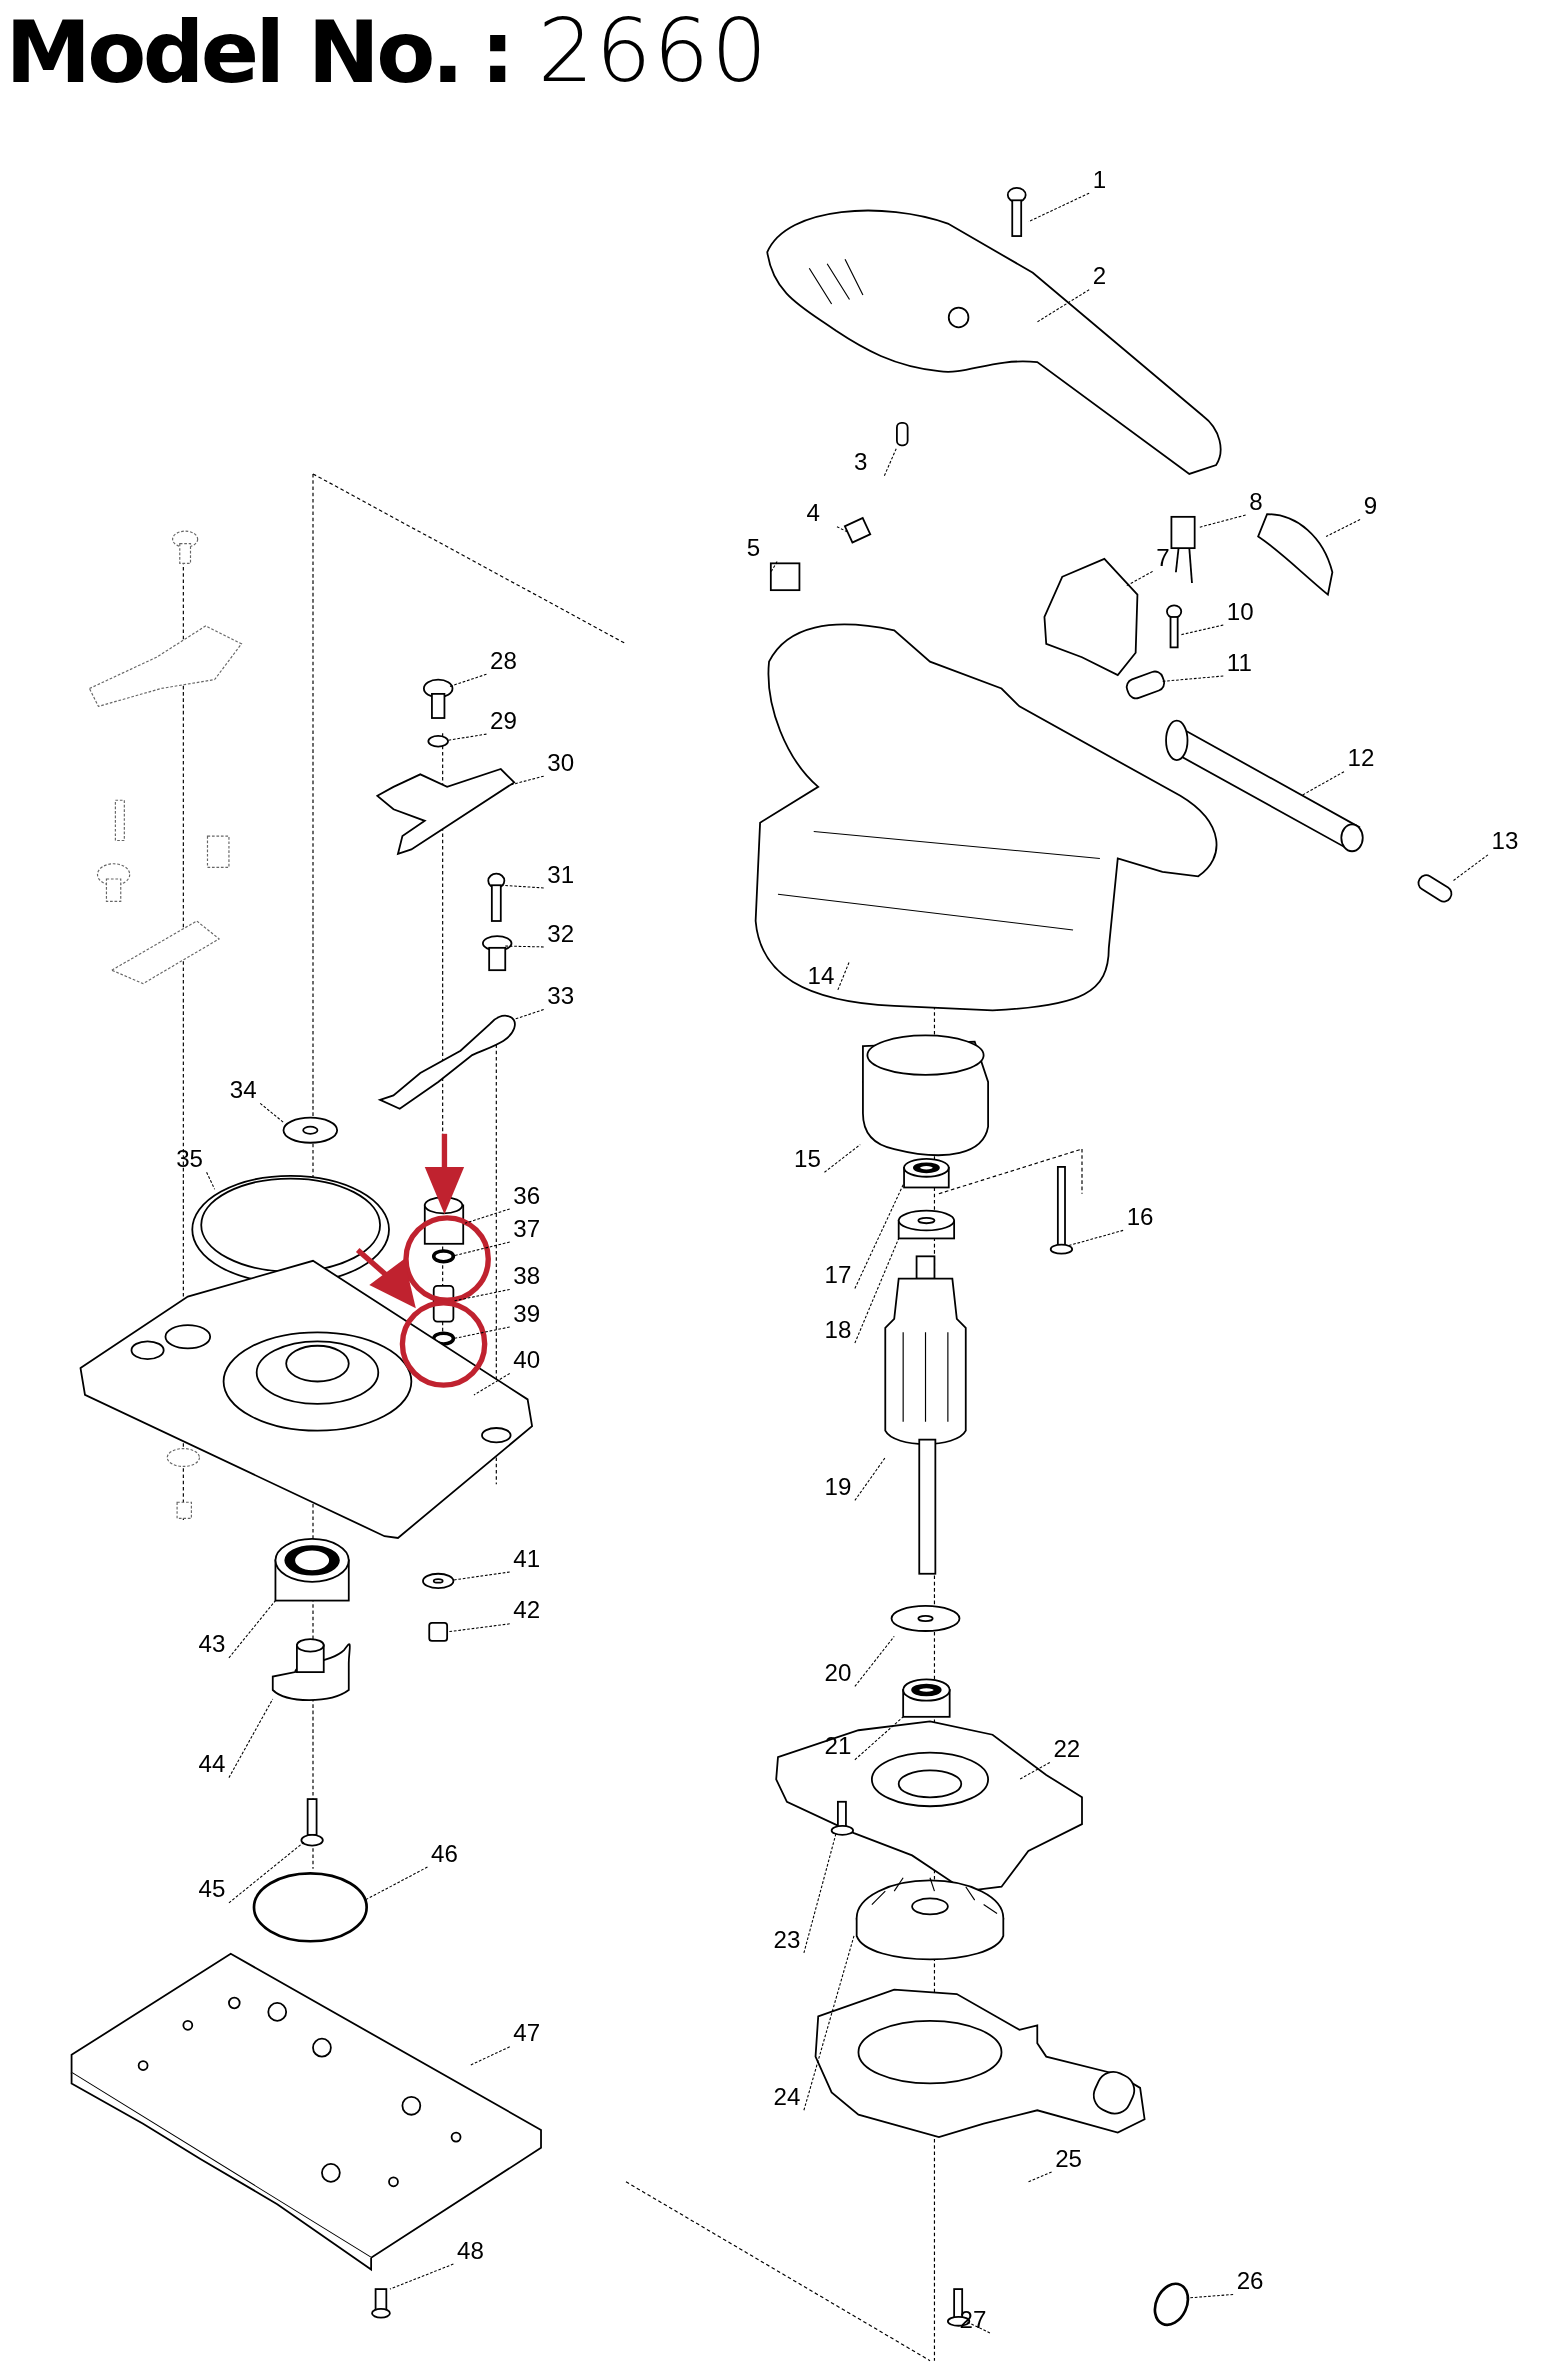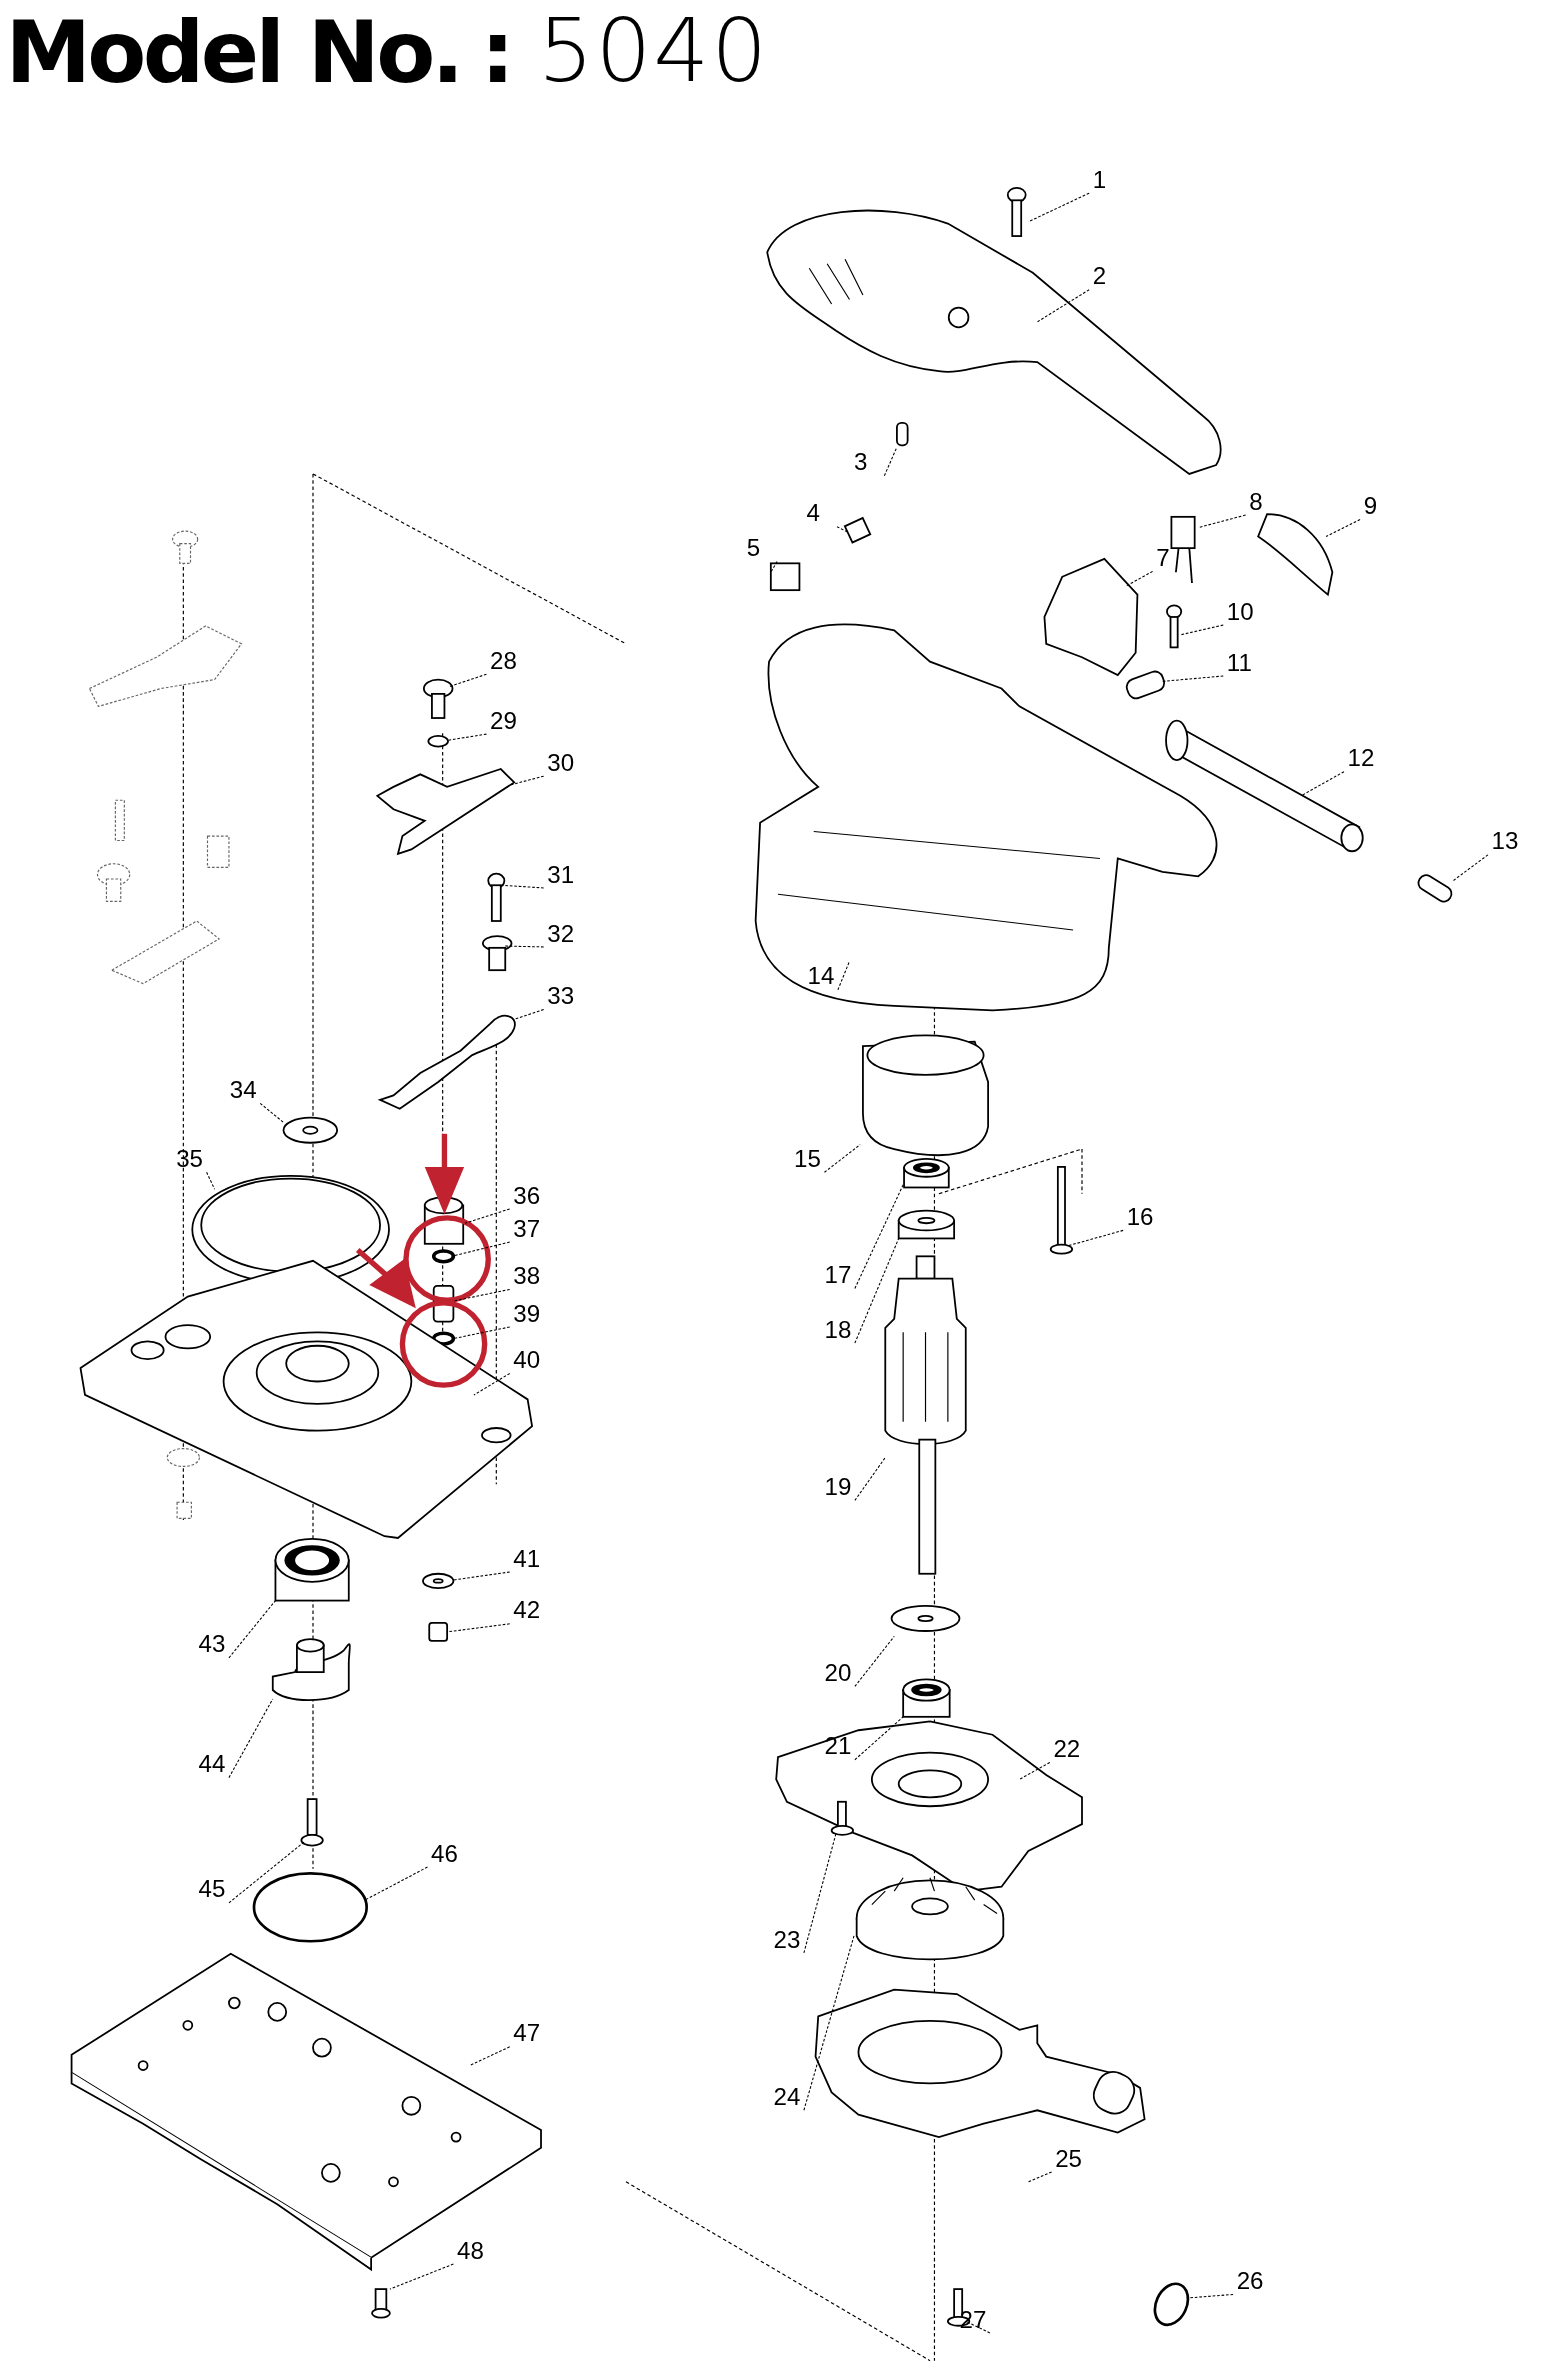--- a/index.html
+++ b/index.html
@@ -10,21 +10,21 @@
   #title .n{font-family:"DejaVu Sans",sans-serif;font-weight:200;font-size:88px;color:#000;letter-spacing:1.8px;}
   svg#diagram{position:absolute;left:0;top:0;}
   .lbl{font-family:"Liberation Sans",sans-serif;font-size:27px;fill:#000;}
 </style>
 </head>
 <body>
 
 <div id="title">
   <span class="b">Model No.</span>
   <span class="sep">:</span>
-  <span class="n">5040</span>
+  <span class="n">2660</span>
 </div>
 
 <svg id="diagram" width="1564" height="2366" viewBox="0 0 1749 2646" xmlns="http://www.w3.org/2000/svg">
   <g id="guides" stroke="#000" stroke-width="1.3" stroke-dasharray="4 3" fill="none">
 
     <line x1="1045" y1="1020" x2="1045" y2="2640"></line>
 
     <line x1="350" y1="530" x2="700" y2="720"></line>
     <line x1="350" y1="530" x2="350" y2="1320"></line>
     <line x1="700" y1="2440" x2="1040" y2="2640"></line>

